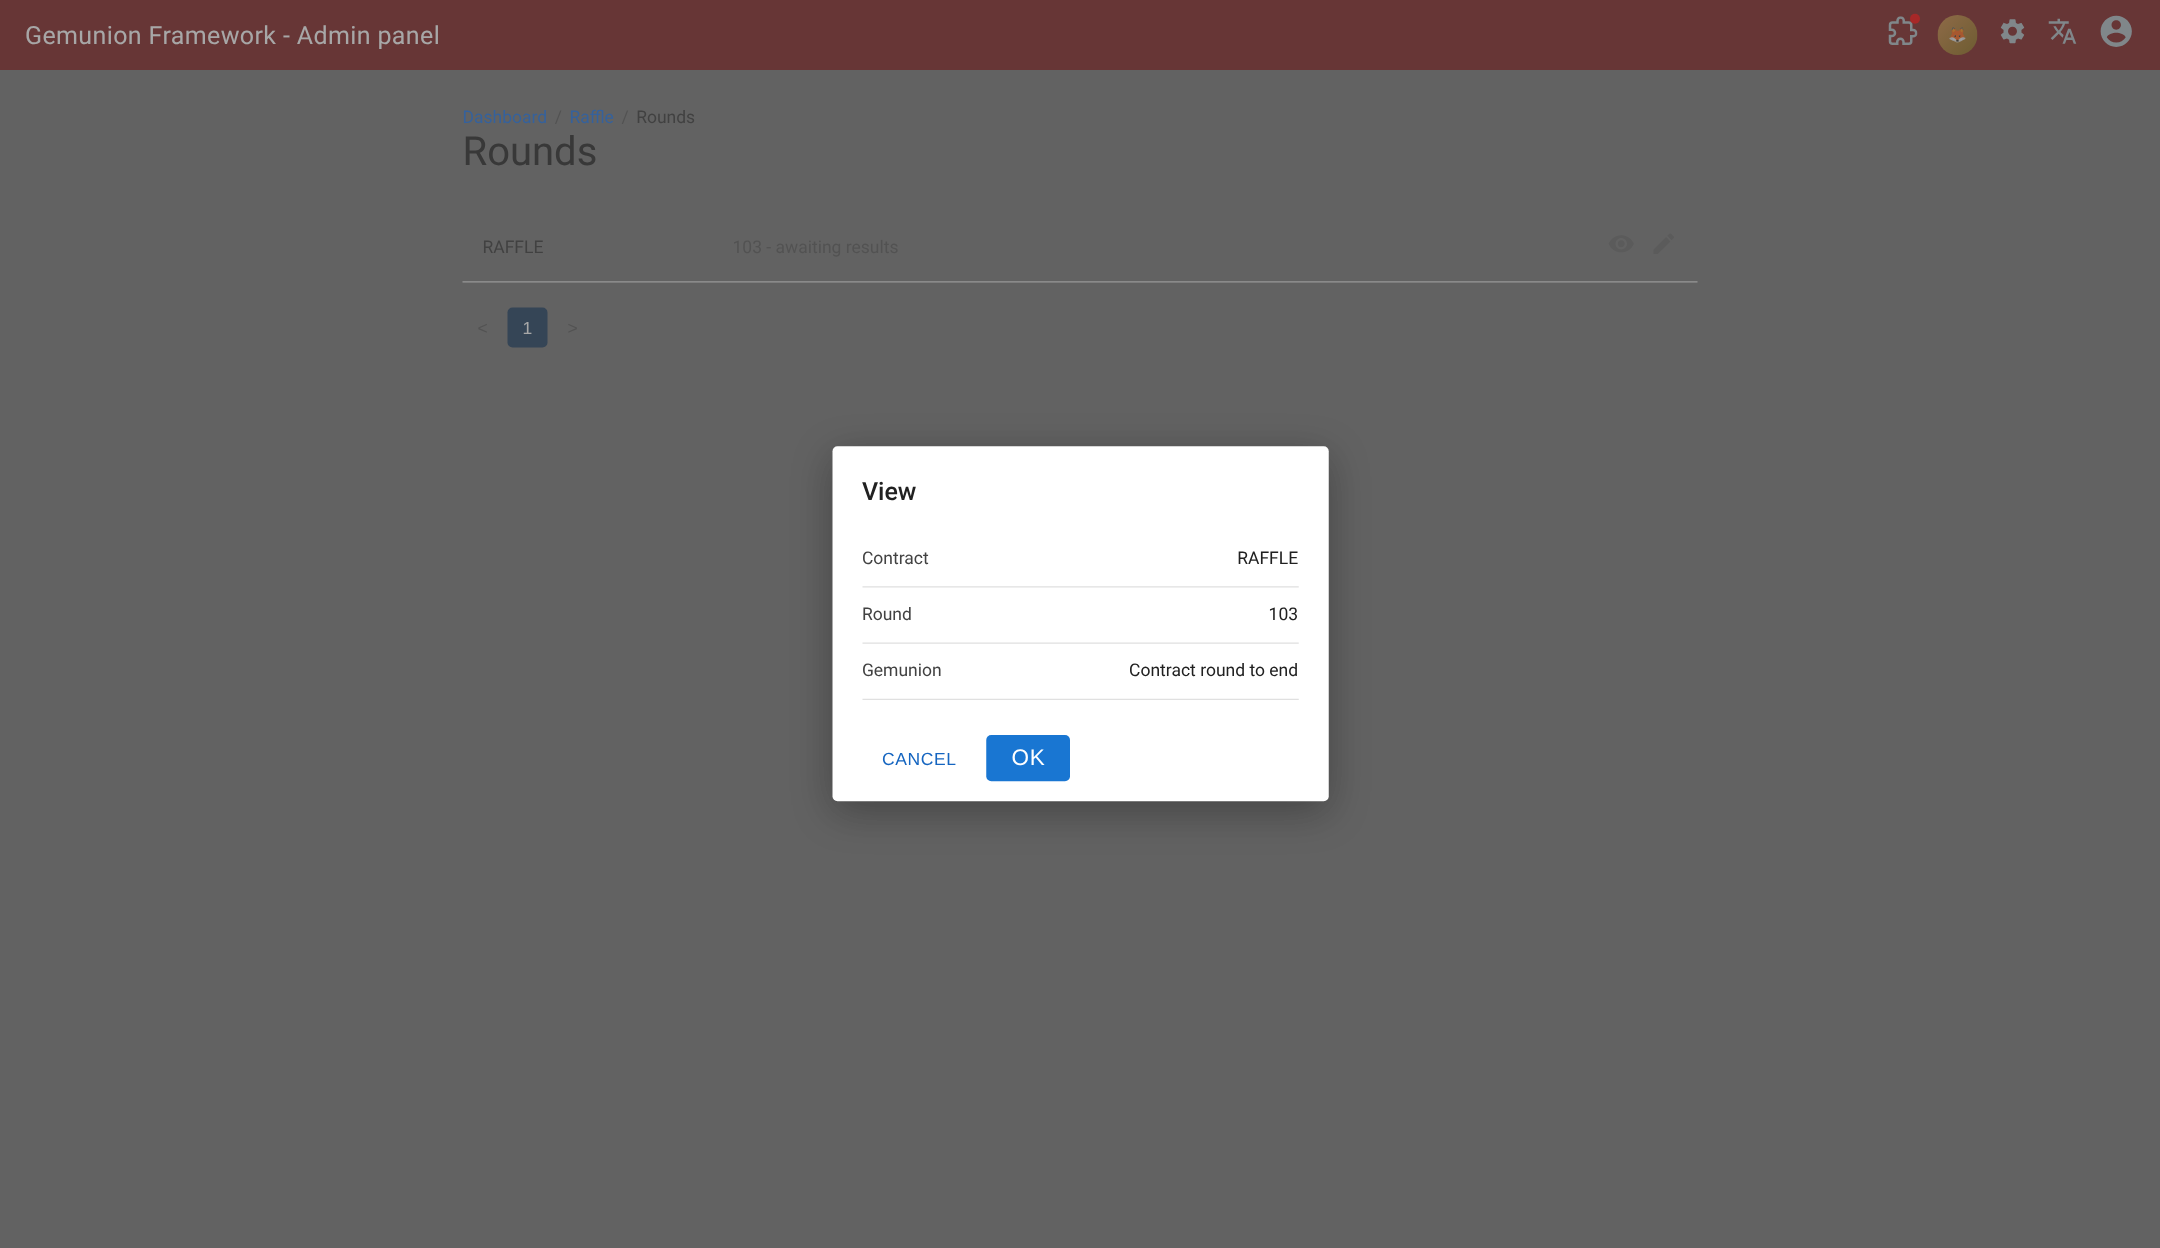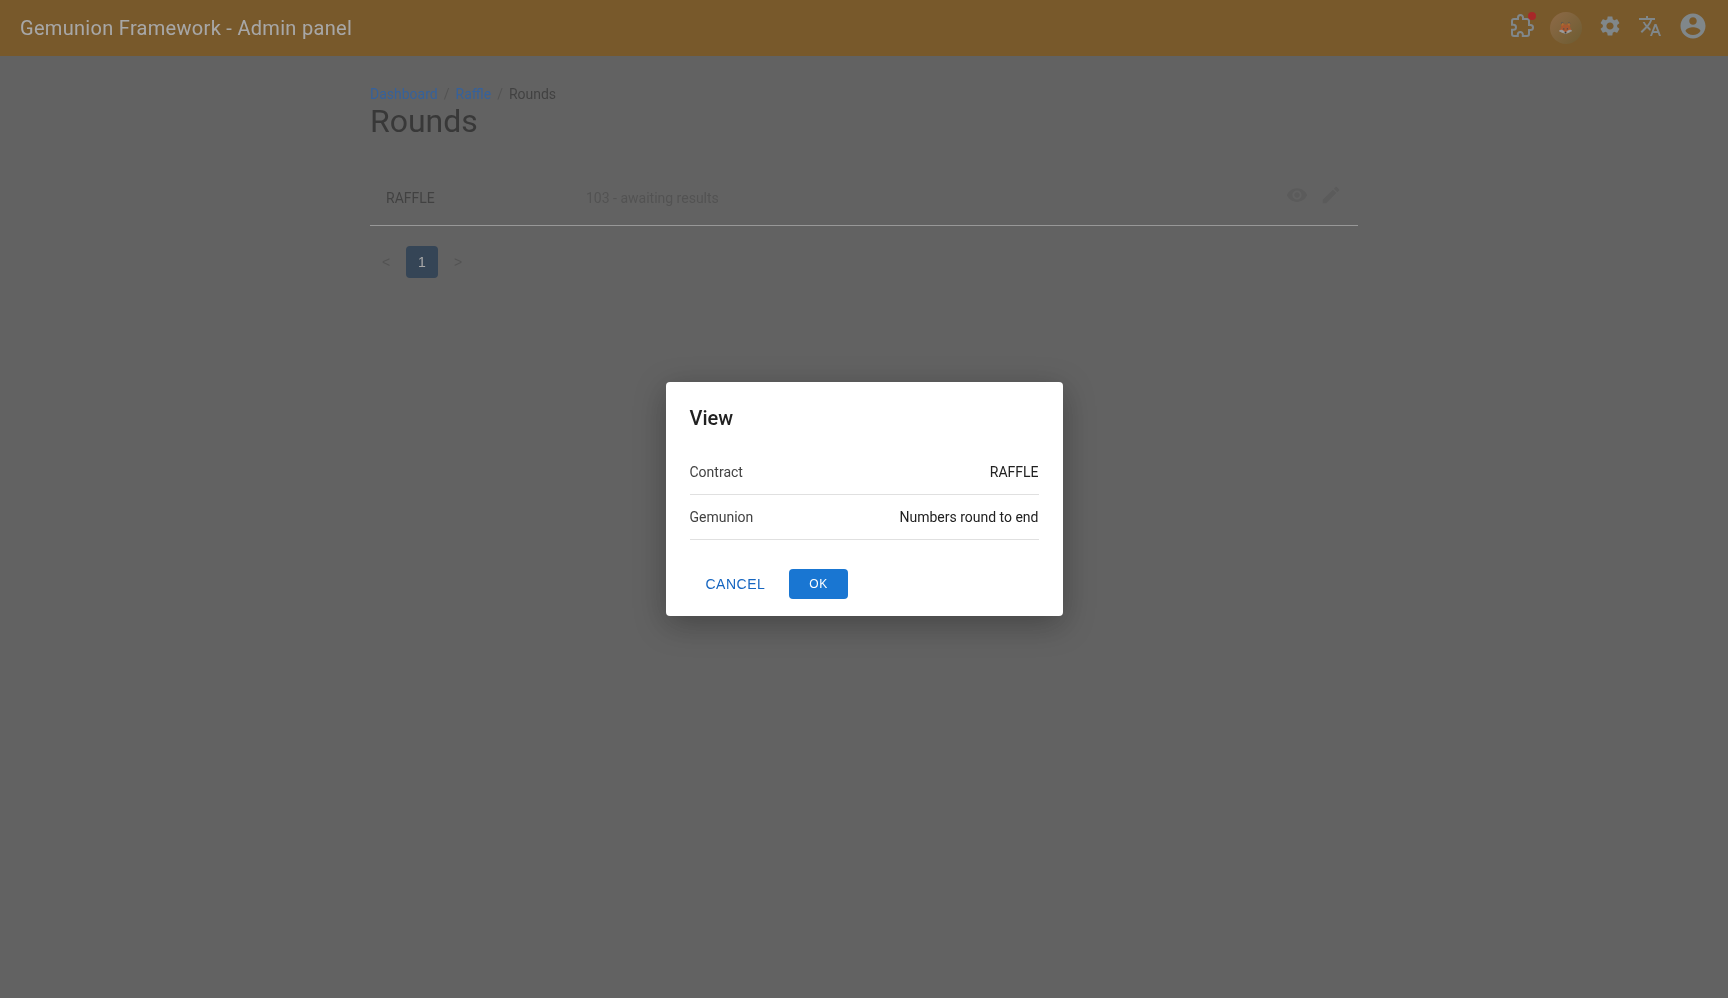--- a/index.html
+++ b/index.html
@@ -5,21 +5,21 @@
     * { box-sizing: border-box; margin: 0; padding: 0; }
     body {
       font-family: 'Roboto', Arial, sans-serif;
       background: #757575;
       min-height: 998px;
       width: 1728px;
     }
 
     
     .header {
-      background: #a16207;
+      background: #7f1d1d;
       height: 56px;
       display: flex;
       align-items: center;
       padding: 0 20px;
       justify-content: space-between;
     }
     .header-title {
       color: #ffffff;
       font-size: 20px;
       font-weight: 400;
@@ -212,21 +212,21 @@
       font-weight: 500;
       padding: 8px 16px;
       cursor: pointer;
       letter-spacing: 0.5px;
       text-transform: uppercase;
     }
     .btn-ok {
       background: #1976d2;
       border: none;
       color: #ffffff;
-      font-size: 12px;
+      font-size: 18px;
       font-weight: 500;
       padding: 8px 20px;
       cursor: pointer;
       border-radius: 4px;
       letter-spacing: 0.5px;
       text-transform: uppercase;
     }
   </style>
 </head>
 <body>
@@ -303,22 +303,26 @@
 
 <div class="overlay">
   <div class="dialog">
     <div class="dialog-title">View</div>
 
     <div class="dialog-row">
       <span class="dialog-label">Contract</span>
       <span class="dialog-value">RAFFLE</span>
     </div>
     <div class="dialog-row">
+      <span class="dialog-label">Round</span>
+      <span class="dialog-value">103</span>
+    </div>
+    <div class="dialog-row">
       <span class="dialog-label">Gemunion</span>
-      <span class="dialog-value">Numbers round to end</span>
+      <span class="dialog-value">Contract round to end</span>
     </div>
 
     <div class="dialog-actions">
       <button class="btn-cancel">CANCEL</button>
       <button class="btn-ok">OK</button>
     </div>
   </div>
 </div>
 
 </body></html>

